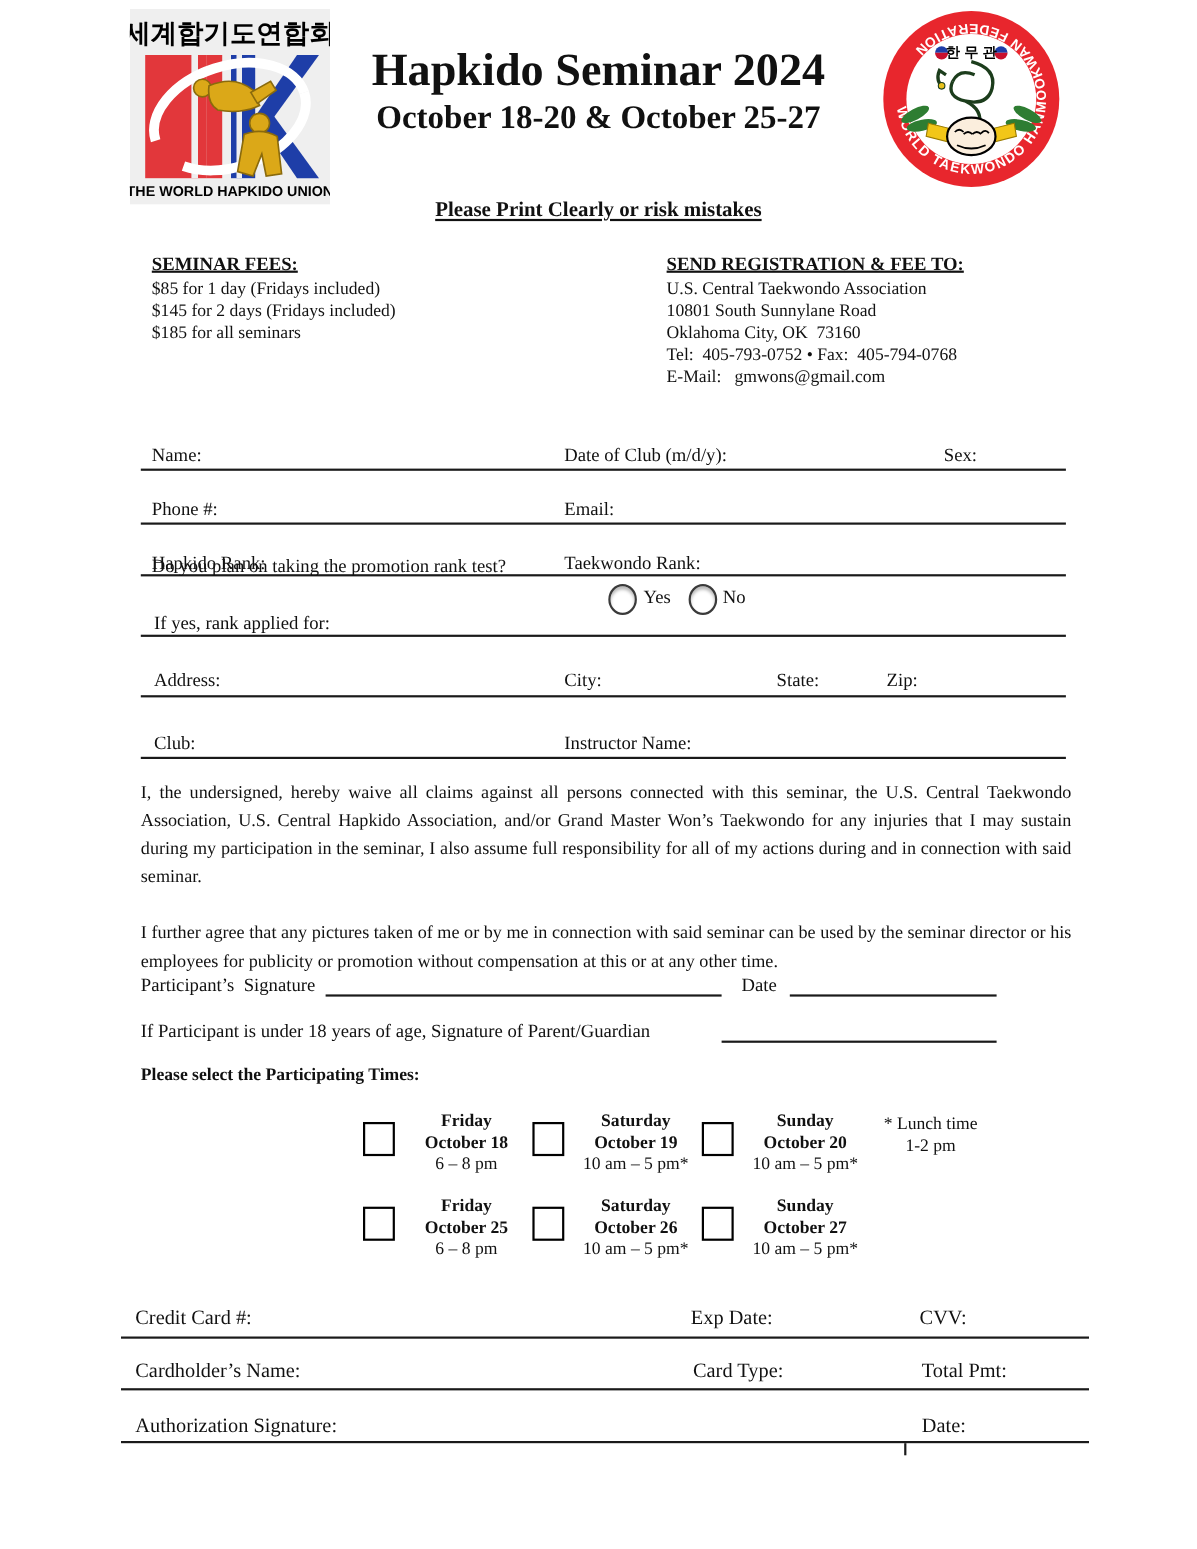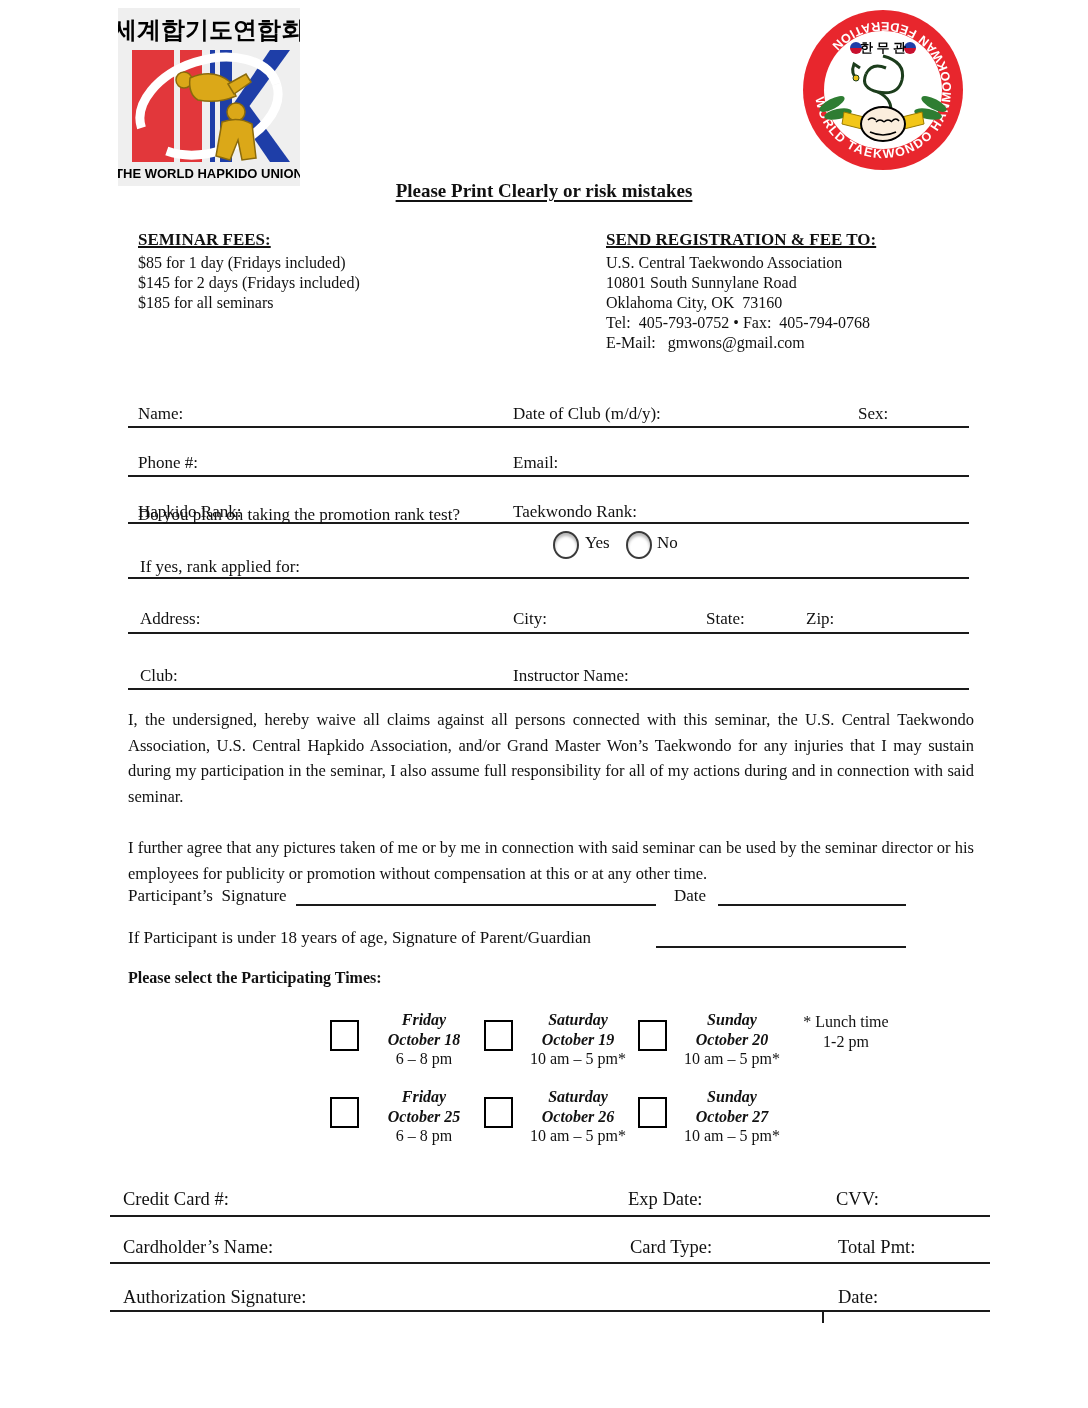--- a/index.html
+++ b/index.html
@@ -3,21 +3,21 @@
 <meta charset="utf-8">
 <style>
   * { margin:0; padding:0; box-sizing:border-box; }
   html,body { background:#ffffff; }
   .page {
     position:relative; width:1088px; height:1408px; background:#ffffff;
     font-family:"Liberation Serif", serif; color:#111; overflow:hidden;
   }
   .abs { position:absolute; }
   .pre { white-space:pre-wrap; }
-  .b { font-weight:bold;font-style:italic; }
+  .b { font-weight:bold; }
   .u { text-decoration:underline; text-decoration-thickness:2px; text-underline-offset:3px; }
 
   
   .logo-left { left:118px; top:8px; width:146px; height:178px; }
   .title-block { left:254px; top:40px; width:580px; text-align:center; }
   .main-title { font-size:42px; font-weight:bold; line-height:1.15; }
   .sub-title  { font-size:30px; font-weight:bold; line-height:1.25; }
   .print-notice { left:254px; top:180px; width:580px; text-align:center;
                   font-size:19px; font-weight:bold; }
   .logo-right { left:798px; top:4px; width:170px; height:172px; }
@@ -84,20 +84,24 @@
         <circle cx="66" cy="72" r="8"></circle>
         <path d="M72 70 Q95 60 112 74 L118 88 Q100 96 80 92 Q70 86 72 70 Z"></path>
         <path d="M110 76 L128 66 L133 74 L116 86 Z"></path>
         <circle cx="118" cy="104" r="9"></circle>
         <path d="M104 114 Q120 108 134 116 L138 150 L124 152 L120 132 L112 152 L98 148 Z"></path>
       </g>
       <text x="91" y="170" text-anchor="middle" font-family="Liberation Sans, sans-serif" font-size="13" font-weight="bold" fill="#000">THE WORLD HAPKIDO UNION</text>
     </svg>
   </div>
 
+  <div class="abs title-block">
+    <div class="main-title">Hapkido Seminar 2024</div>
+    <div class="sub-title">October 18-20 &amp; October 25-27</div>
+  </div>
   <div class="abs print-notice u">Please Print Clearly or risk mistakes</div>
 
   <div class="abs logo-right">
     <svg width="170" height="172" viewBox="0 0 170 172">
       <circle cx="85" cy="86" r="80" fill="#e8262d"></circle>
       <circle cx="85" cy="86" r="59" fill="#ffffff"></circle>
       <defs>
         <path id="ringPath" d="M 17 86 A 68 68 0 1 0 153 86 A 68 68 0 1 0 17 86"></path>
       </defs>
       <text font-family="Liberation Sans, sans-serif" font-size="12.5" font-weight="bold" fill="#ffffff" letter-spacing="1.5">

